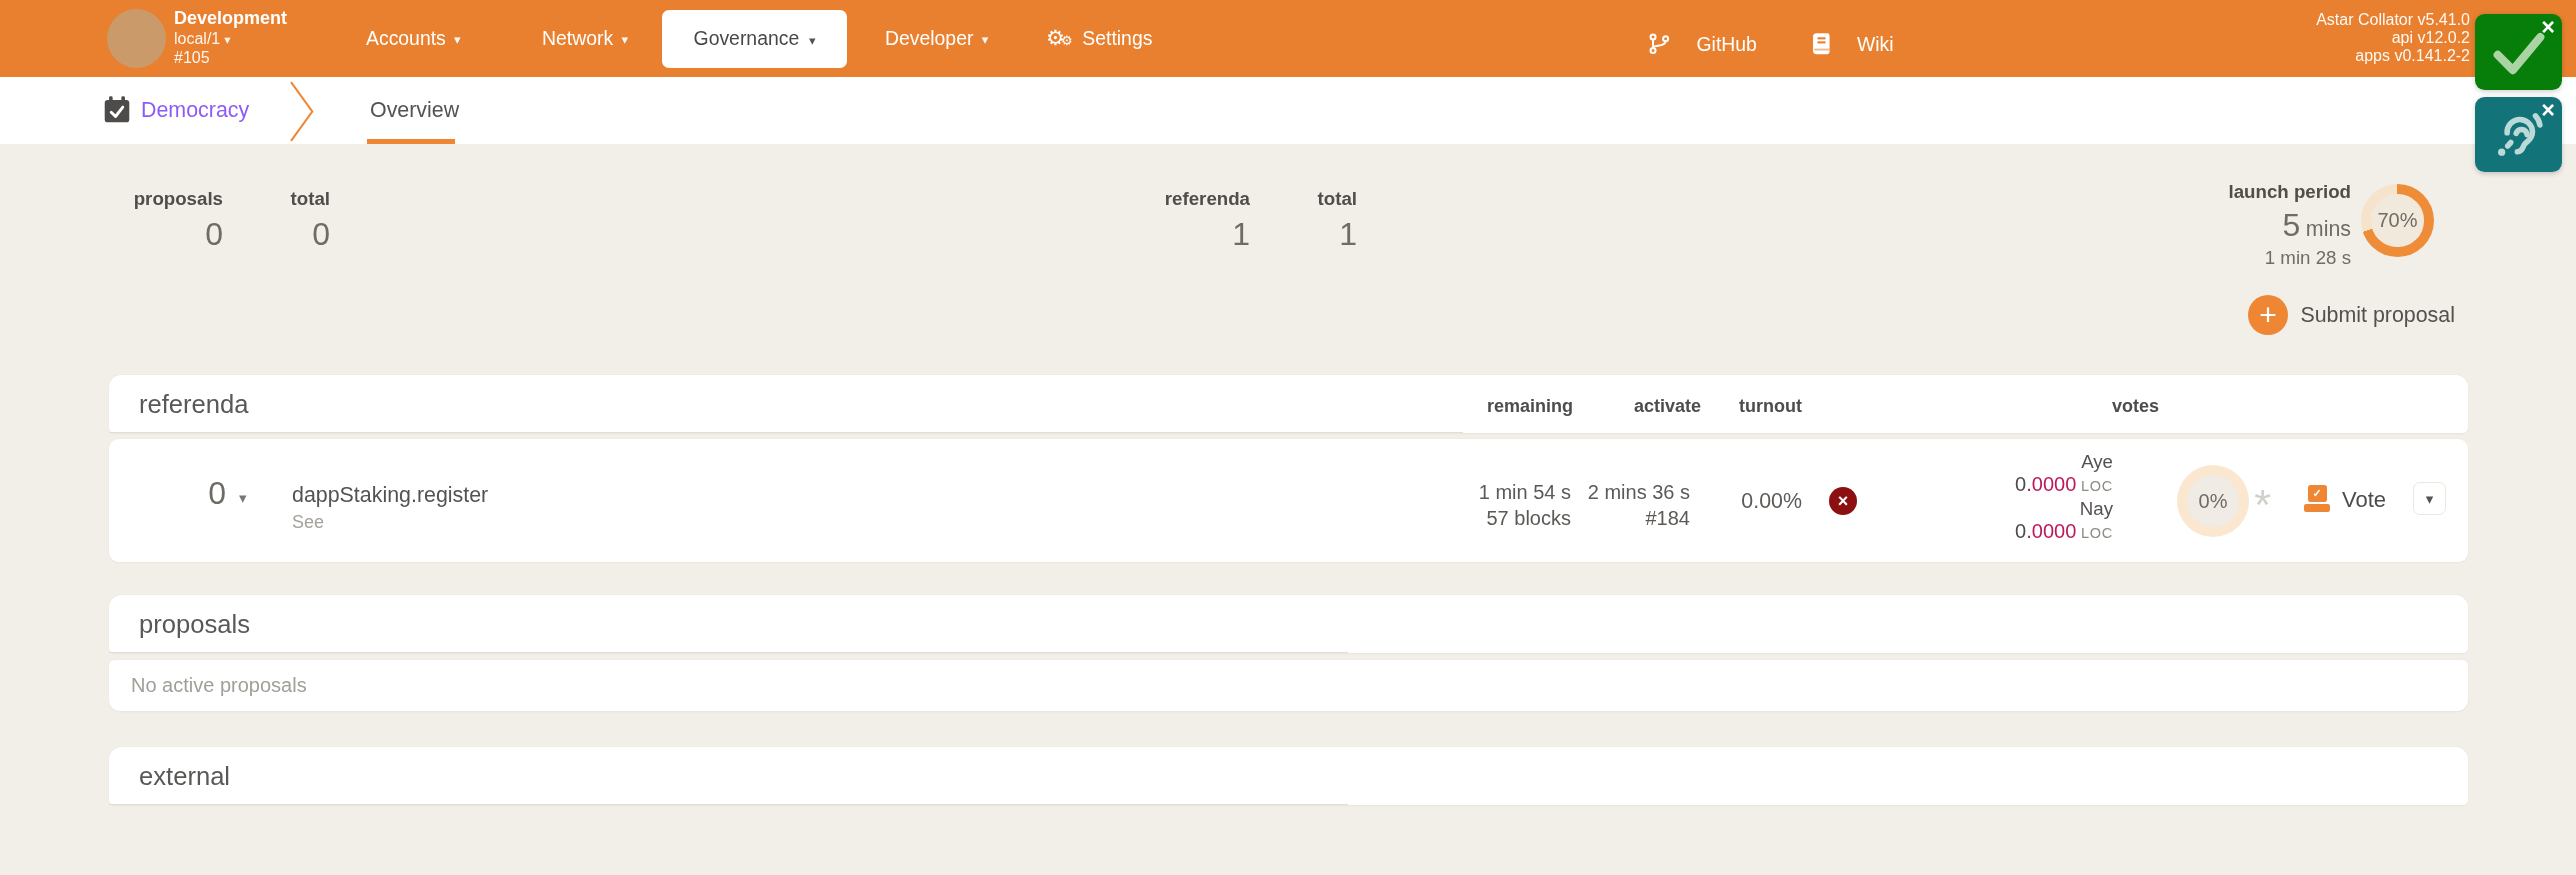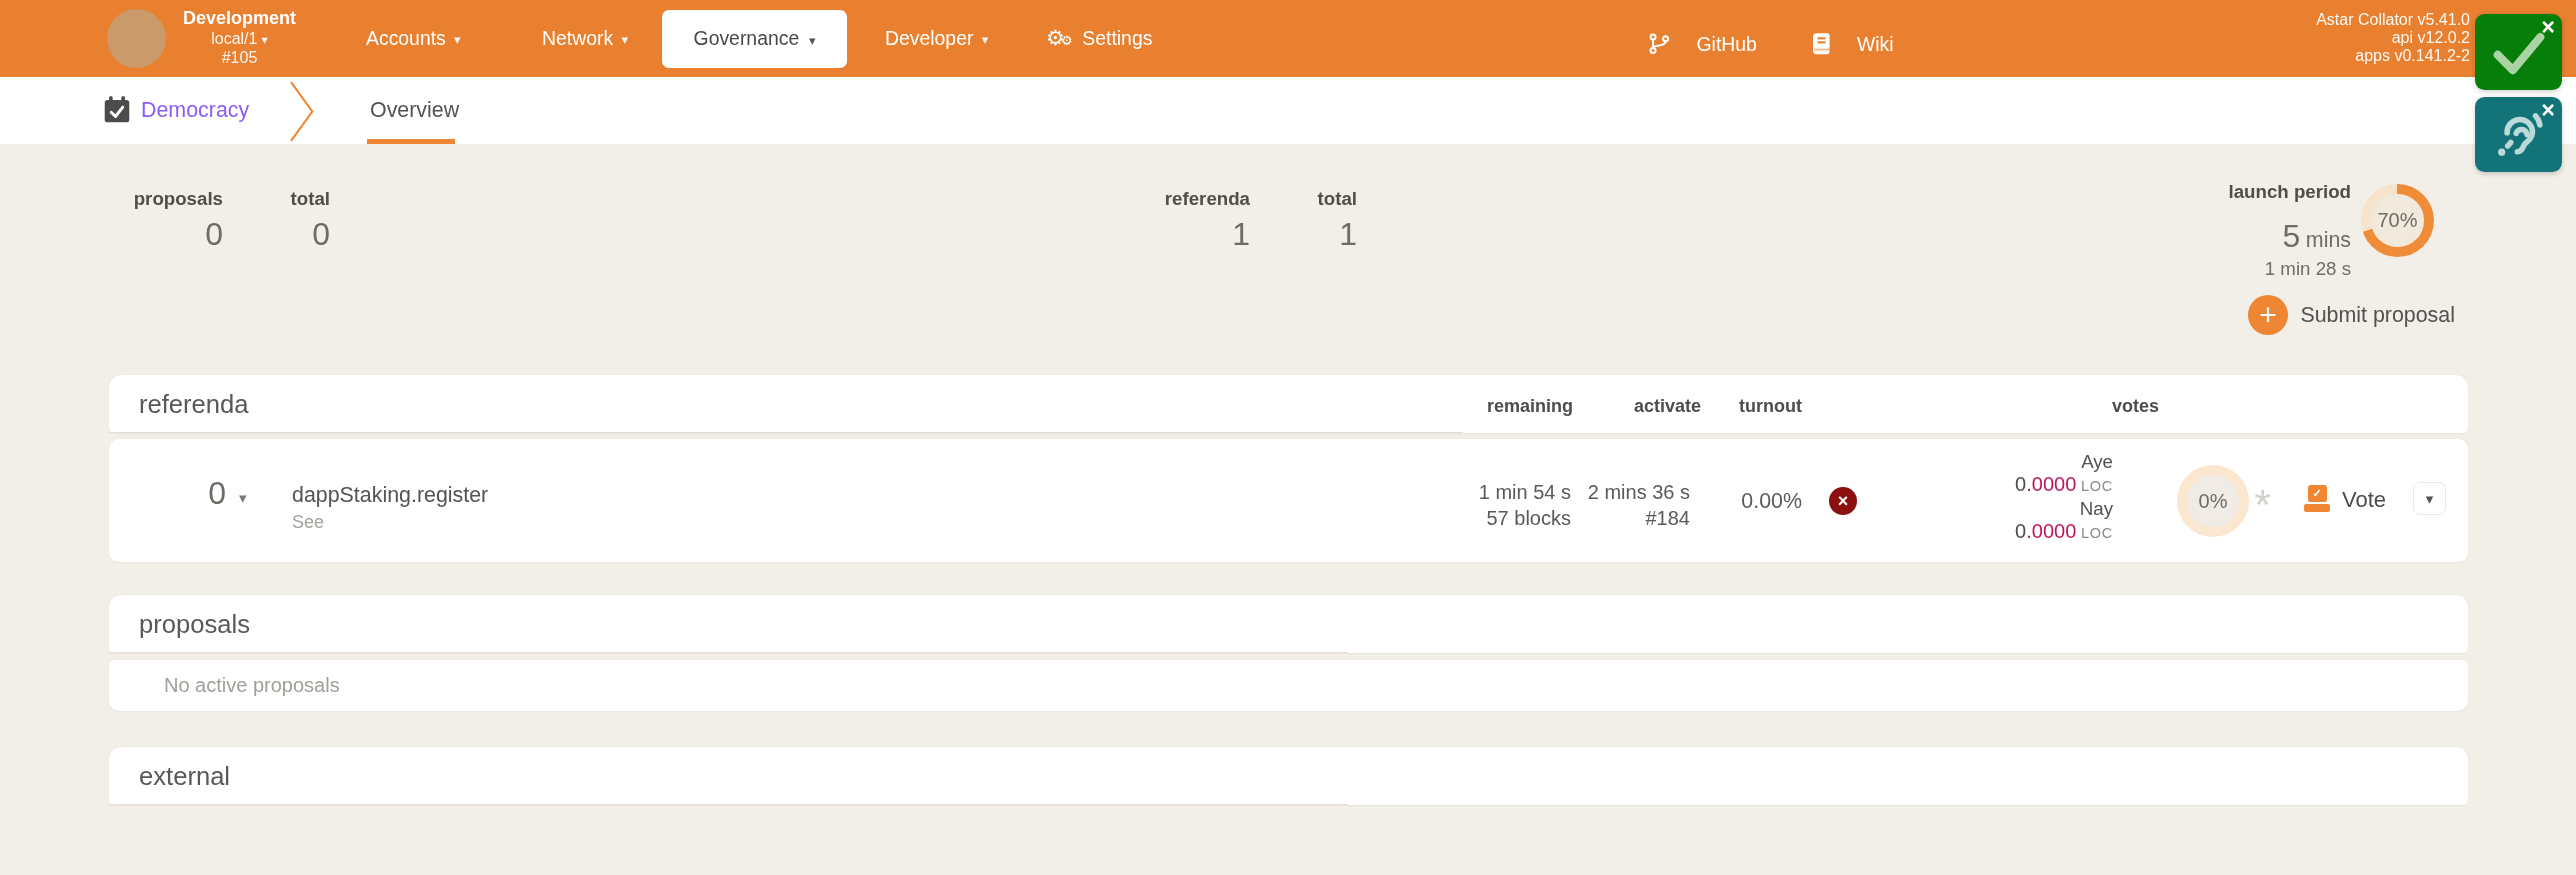--- a/index.html
+++ b/index.html
@@ -28,21 +28,21 @@
     position:relative;
     overflow:hidden;
     color:var(--text);
   }
   .abs{position:absolute;}
   .nowrap{white-space:nowrap;}
 
   
   .header{left:0;top:0;width:2576px;height:77px;background:var(--orange);}
   .logo{left:107px;top:9px;width:59px;height:59px;border-radius:50%;background:var(--tan);}
-  .chain-block{left:166px;top:8.3px;width:147px;text-align:center;color:#fff;}
+  .chain-block{left:174px;top:8.3px;width:147px;text-align:left;color:#fff;}
   .chain-name{font-size:18px;line-height:21.4px;font-weight:bold;}
   .chain-net{font-size:16px;line-height:18px;color:rgba(255,255,255,.92);}
   .chain-net .caret{font-size:12.4px;margin-left:4.1px;}
   .chain-block .block-num{font-size:16px;line-height:18px;color:rgba(255,255,255,.92);}
   .nav-item{top:0;height:77px;display:flex;align-items:center;gap:8.3px;color:#fff;font-size:19.4px;cursor:pointer;}
   .nav-item .caret{font-size:13px;opacity:.95;padding-top:2.8px;}
   .nav-pill{left:662px;top:9.7px;width:185px;height:58px;background:#fff;border-radius:7px;
             display:flex;align-items:center;justify-content:center;gap:9.7px;color:#4a4846;font-size:19.4px;cursor:pointer;}
   .nav-pill .caret{color:#565452;font-size:13px;padding-top:2.8px;}
   .gears{position:relative;width:28px;height:25px;}
@@ -65,21 +65,21 @@
   .crumb-chevron{left:289px;top:3.5px;}
   .tab-overview{left:370px;top:0;height:67px;display:flex;align-items:center;font-size:21.4px;color:#565250;cursor:pointer;}
   .tab-underline{left:367px;bottom:0;width:88px;height:4.8px;background:var(--accent);}
 
   
   .stat{top:188px;text-align:right;}
   .stat .stat-label{font-size:18.7px;font-weight:bold;color:#504e4b;}
   .stat .stat-value{font-size:32px;color:var(--text-light);margin-top:5.5px;}
   .launch-block{right:225px;top:181px;text-align:right;}
   .launch-block .stat-label{font-size:18.7px;font-weight:bold;color:#504e4b;}
-  .launch-line2{margin-top:15px;color:var(--text-light);}
+  .launch-line2{margin-top:4px;color:var(--text-light);}
   .launch-line2 .big{font-size:32px;}
   .launch-line2 .unit{font-size:21.4px;margin-left:5.5px;}
   .launch-line3{font-size:18.7px;color:var(--text-light);margin-top:2.8px;}
   .donut{border-radius:50%;}
   .donut .donut-inner{position:absolute;border-radius:50%;display:flex;align-items:center;justify-content:center;
                       font-size:20px;color:var(--text-light);}
   .donut-launch{left:2361px;top:184px;width:73px;height:73px;--ring:#ef8c38;--track:#f6e3cb;}
   .donut-launch .donut-inner{inset:10.4px;background:#f2e9dd;}
   .donut-votes{left:2068px;top:26px;width:72px;height:72px;--ring:#ef8c38;--track:#fbe7d0;}
   .donut-votes .donut-inner{inset:10.4px;background:#f0ebe4;}
@@ -91,21 +91,21 @@
   .submit-label{font-size:21.4px;color:#535150;}
 
   
   .card-strip{left:109px;width:2359px;background:var(--card);box-shadow:0 0.7px 2.1px rgba(60,50,30,.05);}
   .title-strip{height:58px;border-radius:12.4px 12.4px 5.5px 5.5px;}
   .section-title{position:absolute;left:30px;top:0;height:58px;display:flex;align-items:center;
                  font-size:25.6px;color:#5a5856;}
   .title-underline{position:absolute;left:0;bottom:0;height:1.4px;background:var(--hairline);}
   .col-header{position:absolute;top:21px;font-size:18px;font-weight:bold;color:#4f4d4b;white-space:nowrap;}
   .body-strip{height:51px;border-radius:5.5px 5.5px 11px 11px;display:flex;align-items:center;}
-  .empty-text{margin-left:55px;font-size:20px;color:var(--muted);}
+  .empty-text{margin-left:22px;font-size:20px;color:var(--muted);}
 
   
   .ref-row{top:64px;height:123px;border-radius:9.7px;}
   .ref-id{position:absolute;right:2242px;top:36px;font-size:32px;color:var(--text-light);}
   .ref-caret{position:absolute;left:130px;top:50px;font-size:15px;color:#7a7774;cursor:pointer;}
   .ref-proposal{position:absolute;left:183px;top:44px;}
   .ref-proposal .call{font-size:21.4px;color:#555250;}
   .ref-proposal .sub{font-size:18px;color:#a5a19b;margin-top:4.1px;cursor:pointer;}
   .cell-2line{position:absolute;top:41px;text-align:right;font-size:20px;color:var(--text-mid);line-height:25.6px;}
   .cell-turnout{position:absolute;right:666px;top:50px;font-size:21.4px;color:var(--text-mid);}

